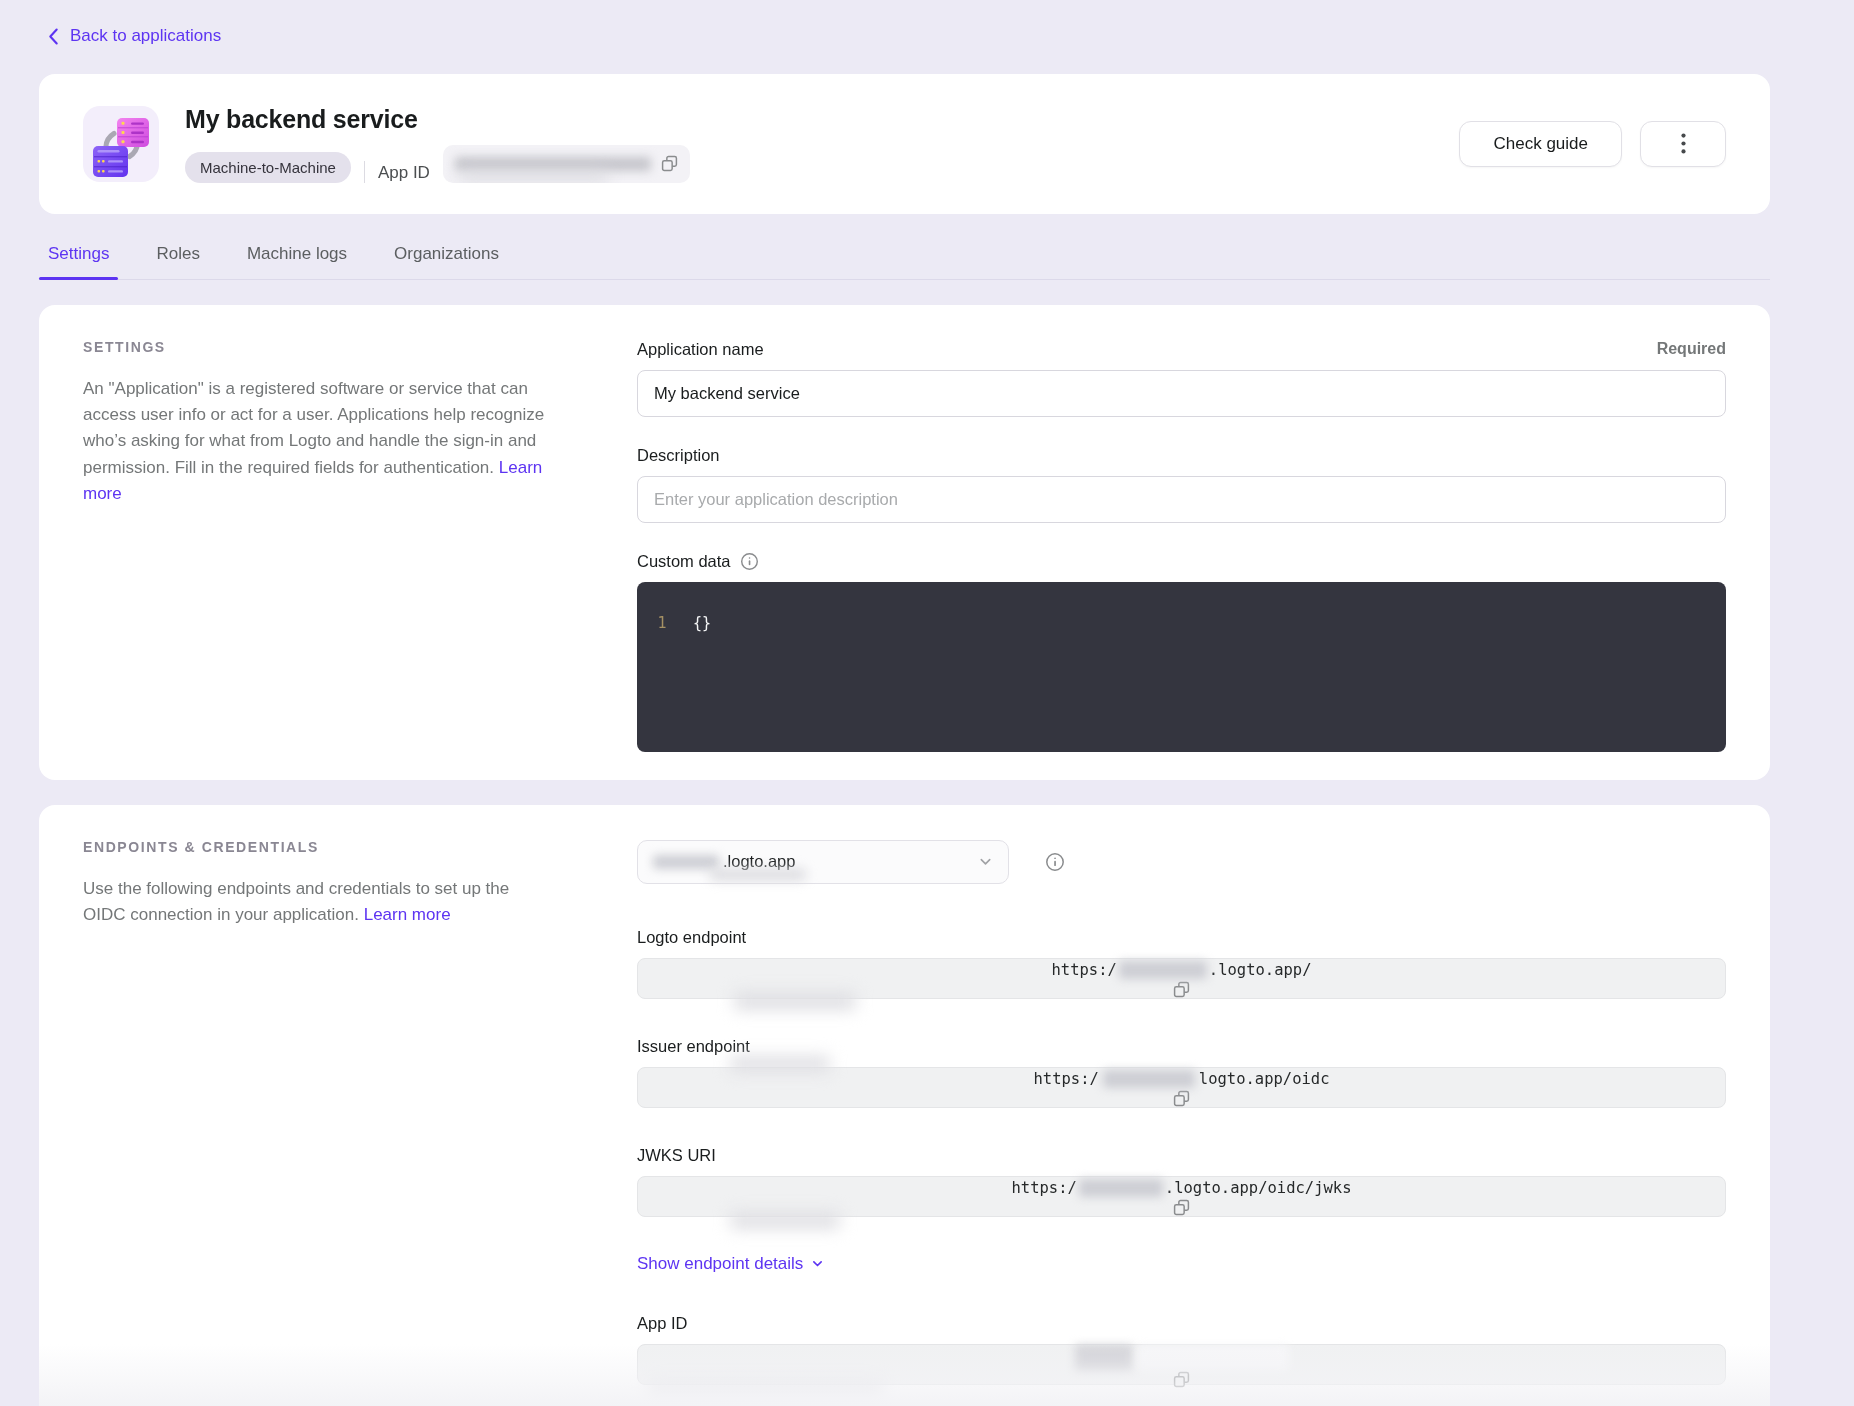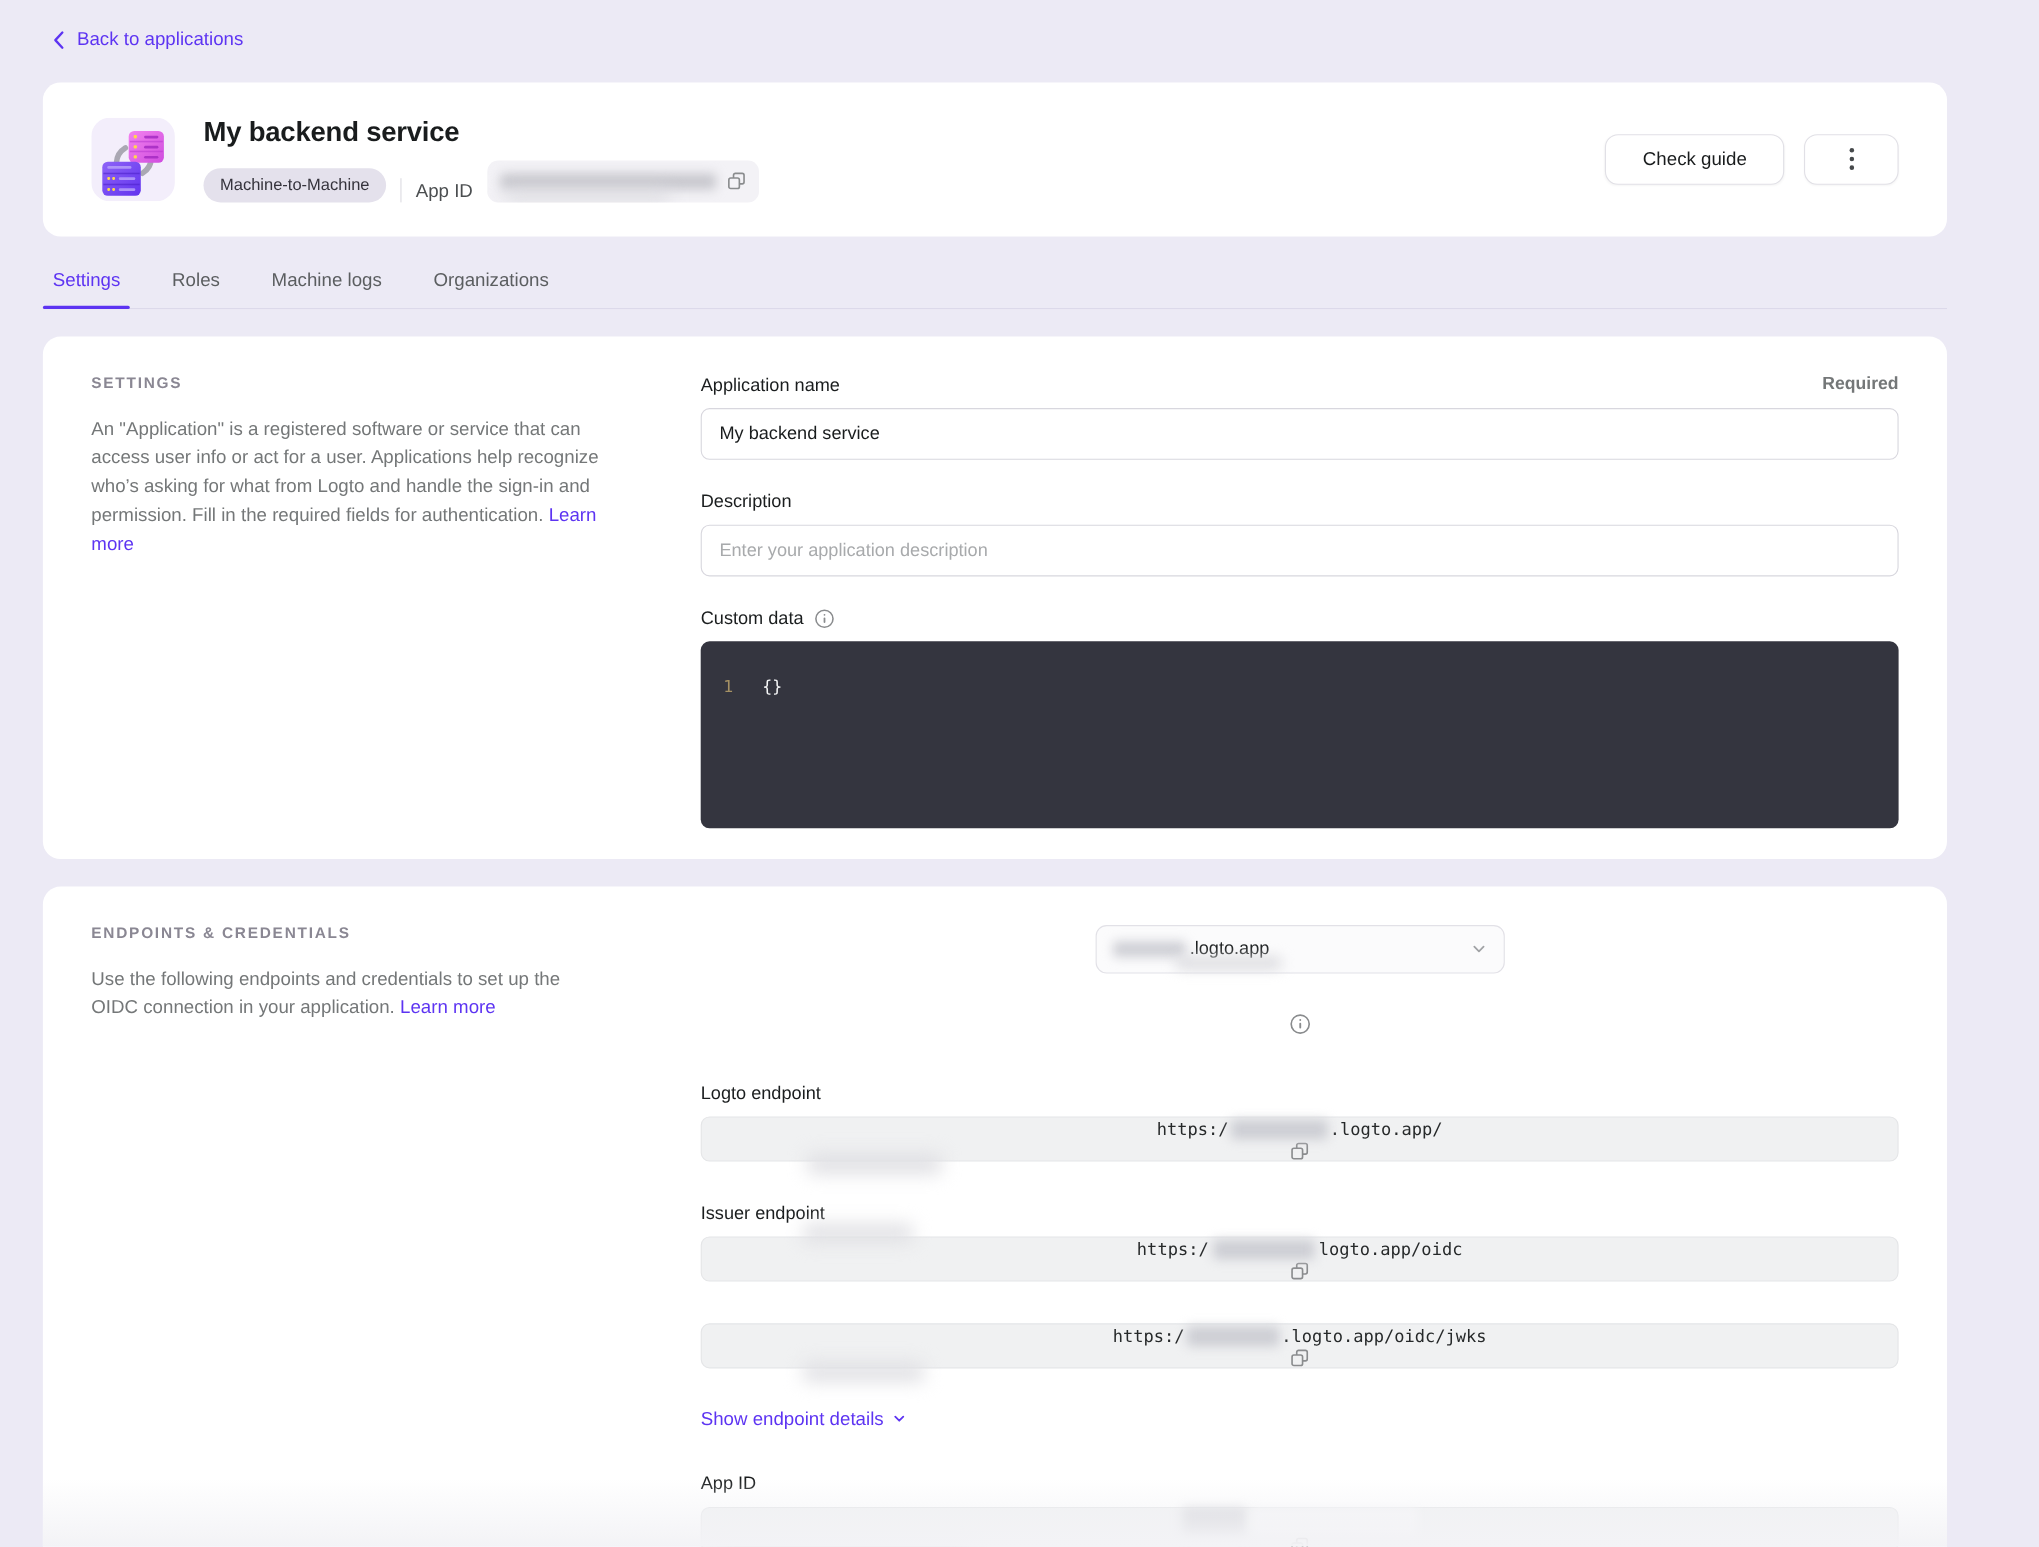--- a/index.html
+++ b/index.html
@@ -69,21 +69,21 @@
   .text-input::placeholder{ color:#a8aaac; }
 
   
   .editor{ background:var(--editor-bg,#34353f); border-radius:8px; height:170px;
     padding-top:32px; display:flex; align-items:flex-start;
     font-family:"DejaVu Sans Mono",monospace; font-size:15px; cursor:text; }
   .editor .ln{ width:50px; text-align:center; color:var(--editor-ln,#a59164); flex:none; }
   .editor .code{ color:#f5f6f7; margin-left:6px; }
 
   
-  .select-row{ display:flex; align-items:center; gap:36px; margin-bottom:44px;flex-direction:column; }
+  .select-row{ display:flex; align-items:center; gap:36px; margin-bottom:44px; }
   .domain-select{ position:relative; width:372px; height:44px; background:#fbfbfc;
     border:1px solid #e2e1e7; border-radius:10px; display:flex; align-items:center;
     padding:0 15px; font-size:16.5px; cursor:pointer; gap:4px; }
   .domain-select .chev{ margin-left:auto; }
   .copy-field{ position:relative; height:41px; background:var(--field-bg,#f0f1f2);
     border:1px solid #e4e5e7; border-radius:8px; display:flex; align-items:center;
     padding:0 14px; font-family:"DejaVu Sans Mono",monospace; font-size:15.5px;
     color:#26292a;flex-direction:column; }
   .copy-field .value{ flex:1; display:flex; align-items:center; min-width:0; }
   .copy-btn{ flex:none; display:inline-flex; cursor:pointer; }
@@ -305,20 +305,23 @@
           <span class="copy-btn">
             <svg width="17" height="17" viewBox="0 0 16 16" fill="none" stroke="#8a8c8e" stroke-width="1.4">
               <rect x="5.5" y="1.5" width="9" height="9" rx="1.6"></rect>
               <rect x="1.5" y="5.5" width="9" height="9" rx="1.6" fill="#f0f1f2"></rect>
             </svg>
           </span>
         </div>
       </div>
 
       <div class="ep-field">
+        <div class="label-row">
+          <span class="field-label">JWKS URI</span>
+        </div>
         <div class="copy-field">
           <span class="value">
             <span>https:/</span>
             <span class="blur-chip" style="width:84px;height:18px;margin:0 2px;"></span>
             <span>.logto.app/oidc/jwks</span>
           </span>
           <span class="smudge" style="left:92px;bottom:-13px;width:110px;height:17px;background:#dfdfe3;"></span>
           <span class="copy-btn">
             <svg width="17" height="17" viewBox="0 0 16 16" fill="none" stroke="#8a8c8e" stroke-width="1.4">
               <rect x="5.5" y="1.5" width="9" height="9" rx="1.6"></rect>

